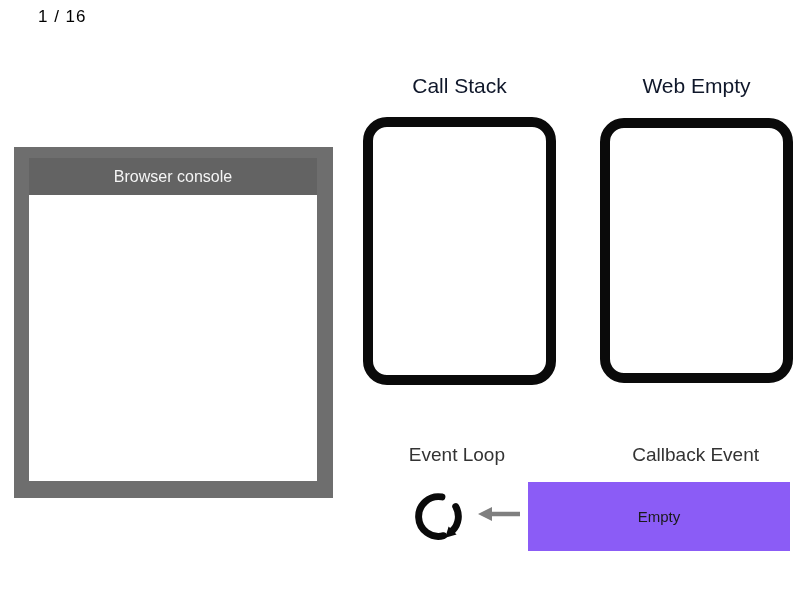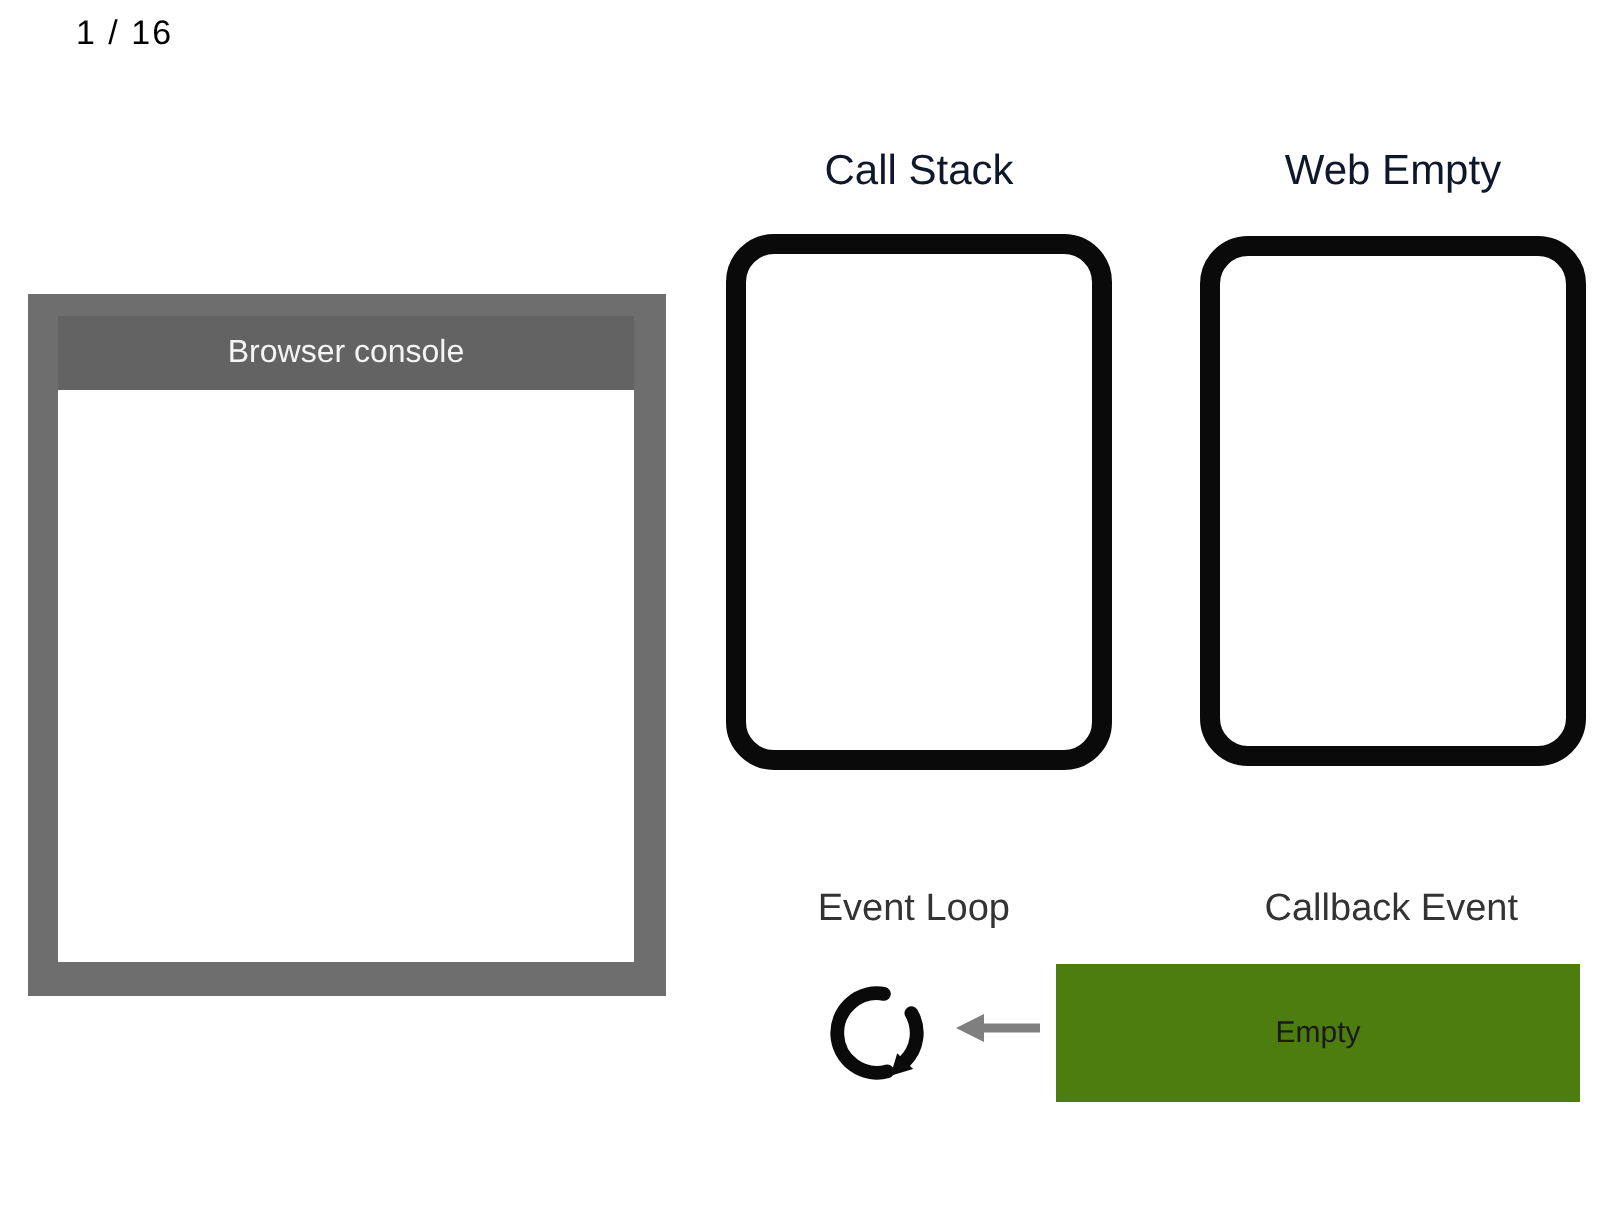--- a/index.html
+++ b/index.html
@@ -77,21 +77,21 @@
   .eventloop-icon svg { display: block; width: 100%; height: 100%; }
 
   
   .flow-arrow { left: 478px; top: 506px; width: 42px; height: 16px; }
   .flow-arrow svg { display: block; width: 100%; height: 100%; }
 
   
   .queue-box {
     left: 528px; top: 482px;
     width: 262px; height: 69px;
-    background: #4d7c0f;
+    background: #8b5cf6;
     display: flex; align-items: center; justify-content: center;
   }
   .queue-status {
     font-size: 15px;
     color: #1a1a1a;
   }
 </style>
 </head>
 <body>
 

